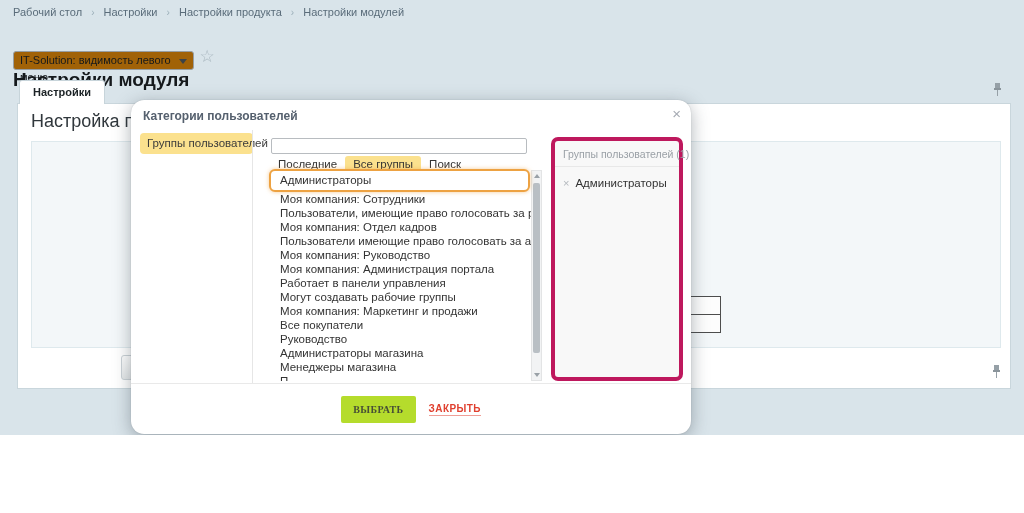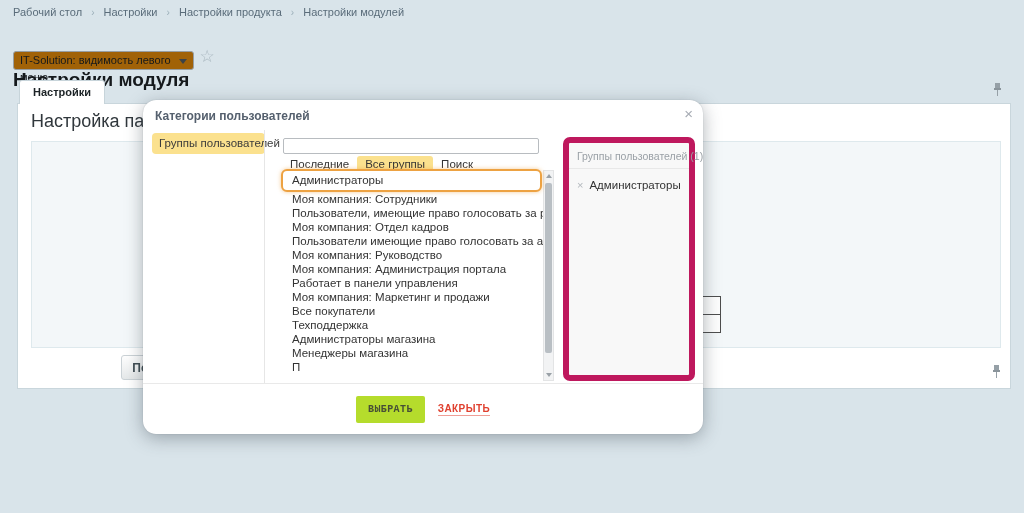--- a/index.html
+++ b/index.html
@@ -1,18 +1,18 @@
 <!DOCTYPE html>
 <html><head>
 <meta charset="utf-8">
 <style>
   * { margin:0; padding:0; box-sizing:border-box; }
   html,body { width:1024px; height:513px; }
   body { font-family:"Liberation Sans", sans-serif; }
-  .page { position:relative; width:1024px; height:513px; background:#d9e4ea; overflow:hidden; }
+  .page { position:relative; width:1024px; height:435px; background:#d9e4ea; overflow:hidden; }
 
   
   .breadcrumb { position:absolute; left:13px; top:6px; font-size:11px; color:#5a6c7a; }
   .breadcrumb .crumb { cursor:pointer; }
   .breadcrumb .sep { color:#9db0ba; margin:0 6px; font-size:10px; }
 
   
   .title-row { position:absolute; left:13px; top:21px; display:flex; align-items:center; }
   .page-title { font-size:19px; font-weight:bold; color:#15191c;margin-top:48px; }
   .fav-star { margin-left:10px; font-size:17px; color:#aab8c0; cursor:pointer; line-height:1; }
@@ -44,21 +44,21 @@
   .btn-save { position:absolute; left:13px; top:251px; height:25px; padding:0 14px;
     background:linear-gradient(#93c653,#77a83a); border:1px solid #699a33; border-radius:3px;
     color:#fff; font-weight:bold; font-size:12px; cursor:pointer; text-shadow:0 1px 1px rgba(0,0,0,.25);
     font-family:"Liberation Sans", sans-serif; }
   .btn-default { position:absolute; left:103px; top:251px; height:25px; width:110px; text-align:center;
     background:linear-gradient(#fefefe,#e5e8e9); border:1px solid #cbd2d6; border-radius:3px;
     color:#3f4c52; font-weight:bold; font-size:12px; cursor:pointer; overflow:hidden; white-space:nowrap;
     font-family:"Liberation Sans", sans-serif; }
 
   
-  .modal { position:absolute; left:143px; top:100px; width:560px; height:334px;
+  .modal { position:absolute; left:131px; top:100px; width:560px; height:334px;
     background:#fff; border-radius:13px; box-shadow:0 4px 18px rgba(55,65,75,.40), 0 0 1px rgba(55,65,75,.35); z-index:10;padding-left:11px; }
   .modal-title { position:absolute; left:12px; top:9px; font-size:12px; font-weight:bold; color:#55606e; }
   .modal-close { position:absolute; right:10px; top:6px; font-size:15px; color:#a6abb3; cursor:pointer; line-height:1; }
 
   .m-side-item { position:absolute; left:9px; width:113px; height:21px; font-size:11.5px; color:#3b3b3b;
     line-height:21px; padding-left:7px; cursor:pointer; white-space:nowrap; }
   .m-side-item.sel { background:#fbe18e; border-radius:4px; }
   .m-vdivider { position:absolute; left:121px; top:30px; width:1px; height:253px; background:#e6e6e6; }
 
   .m-search { position:absolute; left:140px; top:38px; width:256px; height:16px;
@@ -81,31 +81,31 @@
 
   .m-scrollbar { position:absolute; left:400px; top:70px; width:11px; height:211px;
     background:#f2f3f4; border:1px solid #e3e4e5; }
   .sb-up, .sb-down { position:absolute; left:0; width:100%; height:10px; display:flex; justify-content:center; align-items:center; cursor:pointer; }
   .sb-up { top:0; } .sb-down { bottom:0; }
   .sb-up .tri { width:0; height:0; border-left:3px solid transparent; border-right:3px solid transparent; border-bottom:4px solid #9aa1a7; }
   .sb-down .tri { width:0; height:0; border-left:3px solid transparent; border-right:3px solid transparent; border-top:4px solid #9aa1a7; }
   .sb-thumb { position:absolute; left:1px; top:12px; width:7px; height:170px; background:#b9bfc4; border-radius:2px; cursor:grab; }
 
   .m-selected-panel { position:absolute; left:420px; top:37px; width:132px; height:244px;
-    background:#f8f8f8; border:6px solid #be185d; border-radius:7px; }
+    background:#f8f8f8; border:4px solid #be185d; border-radius:7px; }
   .sp-header { font-size:10.5px; color:#9aa0a6; padding:7px 8px 6px 8px; border-bottom:1px solid #e8e8e8; white-space:nowrap; }
   .sp-item { display:flex; align-items:center; padding:10px 8px 0 8px; font-size:11.5px; color:#333; }
   .sp-x { color:#b3b8bd; font-size:11px; margin-right:6px; cursor:pointer; line-height:1; }
 
   .m-footer-line { position:absolute; left:0; top:283px; width:560px; height:1px; background:#e9e9e9; }
   .m-footer { position:absolute; left:0; top:284px; width:560px; height:50px;
     display:flex; justify-content:center; align-items:center; gap:13px; }
   .btn-select { background:#b5dc2c; border:none; border-radius:2px; padding:8px 12px;
     font-size:10px; font-weight:bold; color:#474f36; letter-spacing:.4px; cursor:pointer;
-    font-family:Liberation Mono, monospace; }
+    font-family:Liberation Serif, serif; }
   .btn-close-link { font-size:10px; font-weight:bold; color:#e0402f; letter-spacing:.4px;
     border-bottom:1px solid rgba(224,64,47,.5); padding-bottom:1px; cursor:pointer; }
 </style>
 </head>
 <body>
 
 <div class="page">
 
   <div class="breadcrumb">
     <span class="crumb">Рабочий стол</span>
@@ -172,23 +172,24 @@
     <div class="m-sel-box">Администраторы</div>
 
     <div class="m-list">
       <div class="m-item">Моя компания: Сотрудники</div>
       <div class="m-item">Пользователи, имеющие право голосовать за рейтинг</div>
       <div class="m-item">Моя компания: Отдел кадров</div>
       <div class="m-item">Пользователи имеющие право голосовать за авторитет</div>
       <div class="m-item">Моя компания: Руководство</div>
       <div class="m-item">Моя компания: Администрация портала</div>
       <div class="m-item">Работает в панели управления</div>
+      <div class="m-item">Могут создавать рабочие группы</div>
       <div class="m-item">Моя компания: Маркетинг и продажи</div>
       <div class="m-item">Все покупатели</div>
-      <div class="m-item">Техподдержка</div>
+      <div class="m-item">Руководство</div>
       <div class="m-item">Администраторы магазина</div>
       <div class="m-item">Менеджеры магазина</div>
       <div class="m-item">П</div>
     </div>
 
     <div class="m-scrollbar">
       <div class="sb-up">
           <span class="tri"></span>
         </div>
       <div class="sb-thumb"></div>

